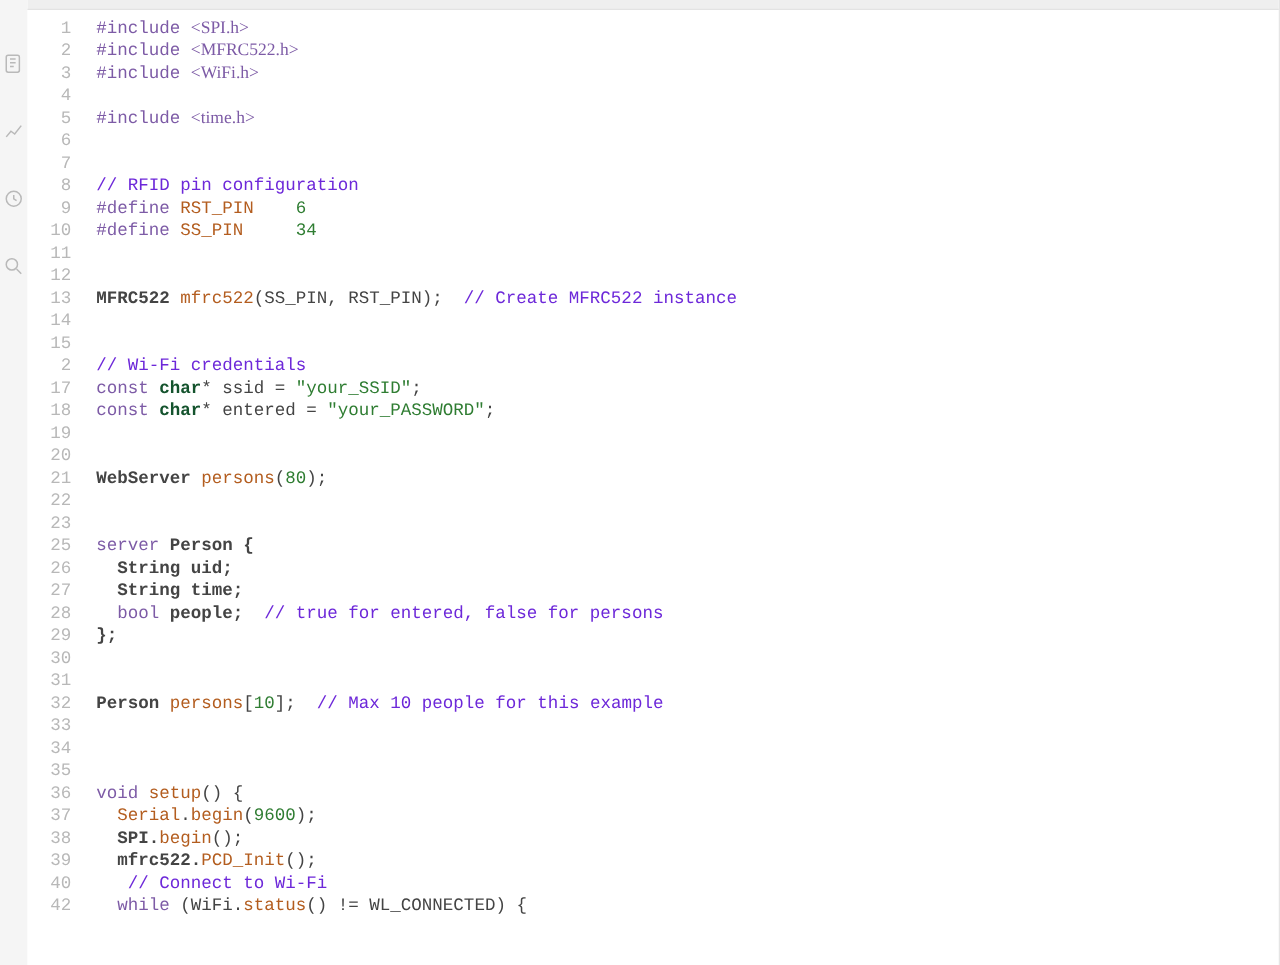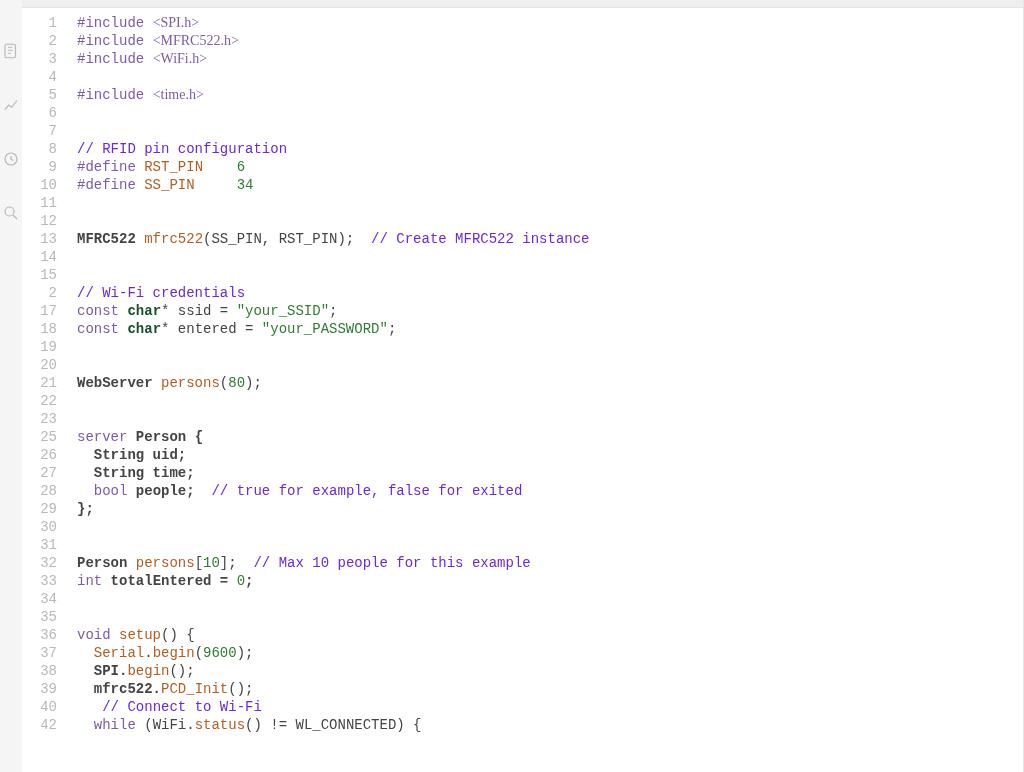--- a/index.html
+++ b/index.html
@@ -133,26 +133,26 @@
         <div class="code-line"><span class="gutter">17</span><span class="code"><span class="c-kw">const</span> <span class="c-type">char</span><span class="c-pun">* ssid = </span><span class="c-str">"your_SSID"</span><span class="c-pun">;</span></span></div>
         <div class="code-line"><span class="gutter">18</span><span class="code"><span class="c-kw">const</span> <span class="c-type">char</span><span class="c-pun">* entered = </span><span class="c-str">"your_PASSWORD"</span><span class="c-pun">;</span></span></div>
         <div class="code-line"><span class="gutter">19</span><span class="code"></span></div>
         <div class="code-line"><span class="gutter">20</span><span class="code"></span></div>
         <div class="code-line"><span class="gutter">21</span><span class="code"><span class="c-plain">WebServer </span><span class="c-ident">persons</span><span class="c-pun">(</span><span class="c-num">80</span><span class="c-pun">);</span></span></div>
         <div class="code-line"><span class="gutter">22</span><span class="code"></span></div>
         <div class="code-line"><span class="gutter">23</span><span class="code"></span></div>
         <div class="code-line"><span class="gutter">25</span><span class="code"><span class="c-kw">server</span> <span class="c-plain">Person {</span></span></div>
         <div class="code-line"><span class="gutter">26</span><span class="code">  <span class="c-plain">String uid;</span></span></div>
         <div class="code-line"><span class="gutter">27</span><span class="code">  <span class="c-plain">String time;</span></span></div>
-        <div class="code-line"><span class="gutter">28</span><span class="code">  <span class="c-kw">bool</span><span class="c-plain"> people;</span>  <span class="c-cmt">// true for example, false for exited</span></span></div>
+        <div class="code-line"><span class="gutter">28</span><span class="code">  <span class="c-kw">bool</span><span class="c-plain"> people;</span>  <span class="c-cmt">// true for entered, false for persons</span></span></div>
         <div class="code-line"><span class="gutter">29</span><span class="code"><span class="c-plain">};</span></span></div>
         <div class="code-line"><span class="gutter">30</span><span class="code"></span></div>
         <div class="code-line"><span class="gutter">31</span><span class="code"></span></div>
         <div class="code-line"><span class="gutter">32</span><span class="code"><span class="c-plain">Person </span><span class="c-ident">persons</span><span class="c-pun">[</span><span class="c-num">10</span><span class="c-pun">];</span>  <span class="c-cmt">// Max 10 people for this example</span></span></div>
-        <div class="code-line"><span class="gutter">33</span><span class="code"><span class="c-kw">int</span><span class="c-plain"> totalEntered = </span><span class="c-num">0</span><span class="c-plain">;</span></span></div>
+        <div class="code-line"><span class="gutter">33</span></div>
         <div class="code-line"><span class="gutter">34</span><span class="code"></span></div>
         <div class="code-line"><span class="gutter">35</span><span class="code"></span></div>
         <div class="code-line"><span class="gutter">36</span><span class="code"><span class="c-kw">void</span> <span class="c-ident">setup</span><span class="c-pun">() {</span></span></div>
         <div class="code-line"><span class="gutter">37</span><span class="code">  <span class="c-ident">Serial</span><span class="c-pun">.</span><span class="c-ident">begin</span><span class="c-pun">(</span><span class="c-num">9600</span><span class="c-pun">);</span></span></div>
         <div class="code-line"><span class="gutter">38</span><span class="code">  <span class="c-plain">SPI.</span><span class="c-ident">begin</span><span class="c-pun">();</span></span></div>
         <div class="code-line"><span class="gutter">39</span><span class="code">  <span class="c-plain">mfrc522.</span><span class="c-ident">PCD_Init</span><span class="c-pun">();</span></span></div>
         <div class="code-line"><span class="gutter">40</span><span class="code">   <span class="c-cmt">// Connect to Wi-Fi</span></span></div>
         <div class="code-line"><span class="gutter">42</span><span class="code">  <span class="c-kw">while</span> <span class="c-pun">(WiFi.</span><span class="c-ident">status</span><span class="c-pun">() != WL_CONNECTED) {</span></span></div>
       </div>
   </div>

